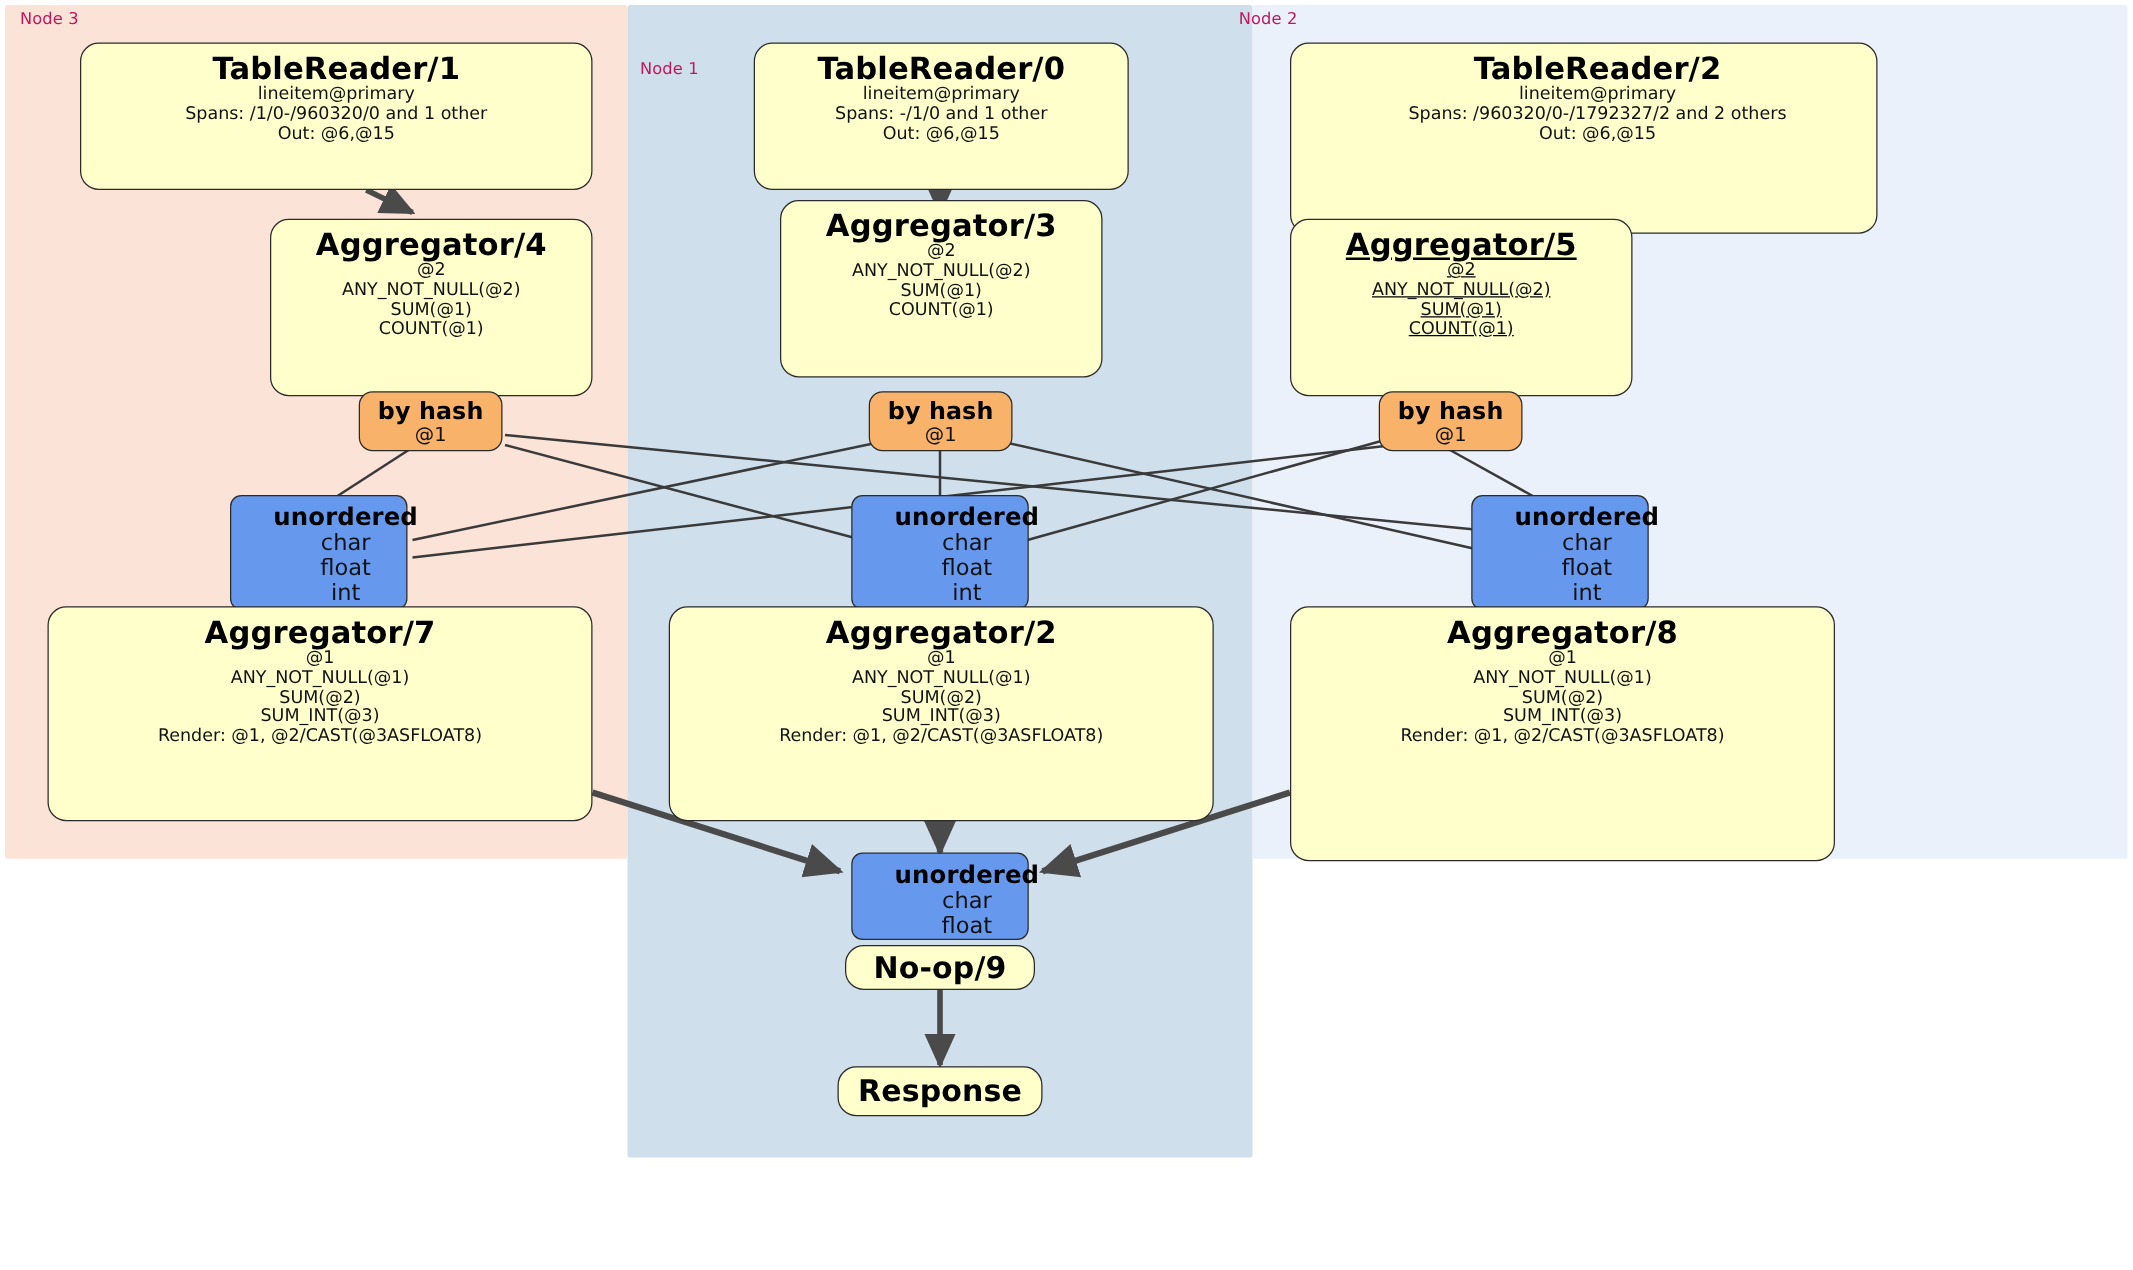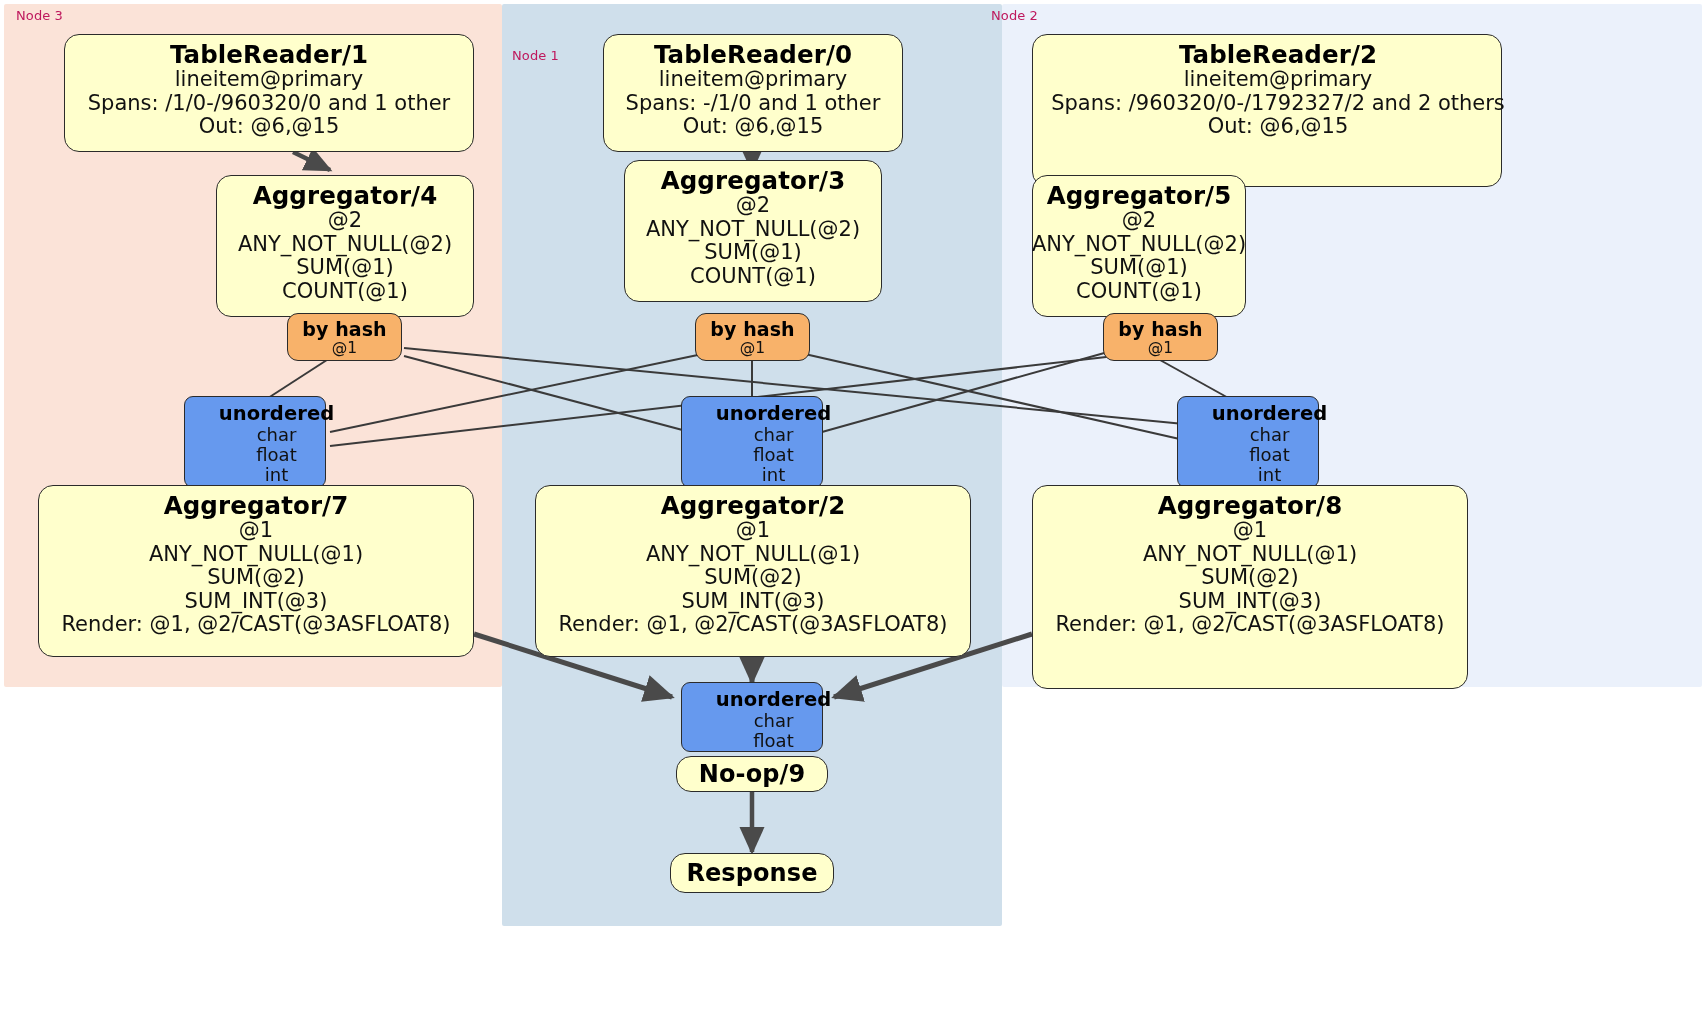--- a/index.html
+++ b/index.html
@@ -34,21 +34,21 @@
   .router{
     background:#f8b26a;border:1.6px solid #2b2b2b;border-radius:11px;
     padding-top:5px;
   }
   .sync{
     background:#6699ee;border:1.6px solid #2b2b2b;border-radius:9px;
     padding-top:6px;
     padding-left:43px;
   }
   .title{font-weight:bold;font-size:24.5px;color:#000;letter-spacing:0.1px;}
-  .sub{font-size:21px;color:#111;letter-spacing:0px;}
+  .sub{font-size:14px;color:#111;letter-spacing:0px;}
 
   .router .title{font-size:19px;}
   .router .sub{font-size:15.5px;}
   .sync .title{font-size:19.5px;}
   .sync .sub{font-size:18px;}
 
   .box.small .title{font-size:24px;}
   .nowrap{white-space:nowrap;}
 </style>
 </head>
@@ -138,21 +138,21 @@
   </div>
 
   <div class="box proc" style="left:624px;top:160px;width:258px;height:142px;">
     <div class="title">Aggregator/3</div>
     <div class="sub">@2</div>
     <div class="sub">ANY_NOT_NULL(@2)</div>
     <div class="sub">SUM(@1)</div>
     <div class="sub">COUNT(@1)</div>
   </div>
 
-  <div class="box proc" style="left:1032px;top:175px;width:214px;height:142px;">
+  <div class="box proc" style="left:1032px;top:175px;width:274px;height:142px;text-decoration:underline;">
     <div class="title">Aggregator/5</div>
     <div class="sub">@2</div>
     <div class="sub">ANY_NOT_NULL(@2)</div>
     <div class="sub">SUM(@1)</div>
     <div class="sub">COUNT(@1)</div>
   </div>
 
   <div class="box router" style="left:287px;top:313px;width:115px;height:48px;">
     <div class="title">by hash</div>
     <div class="sub">@1</div>

